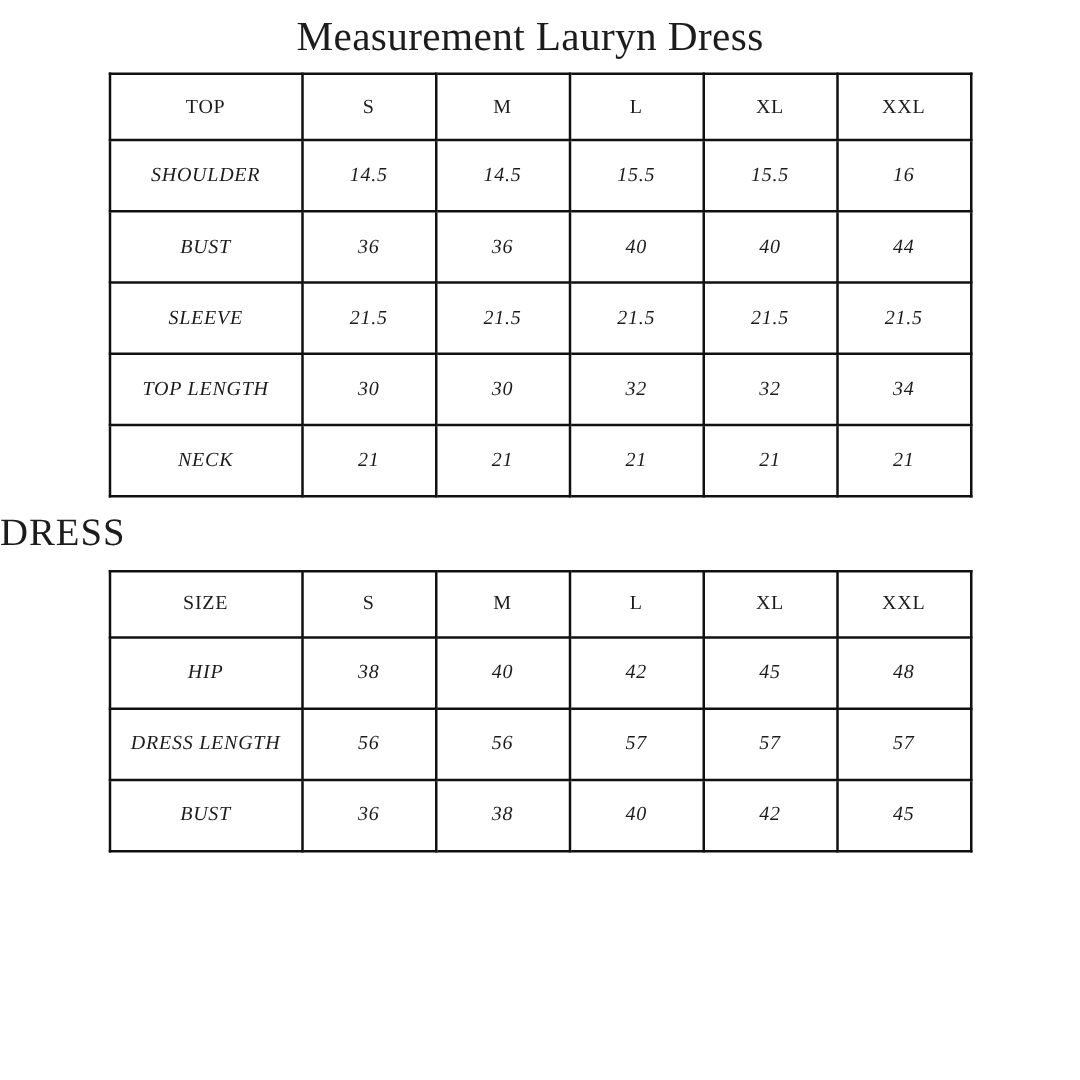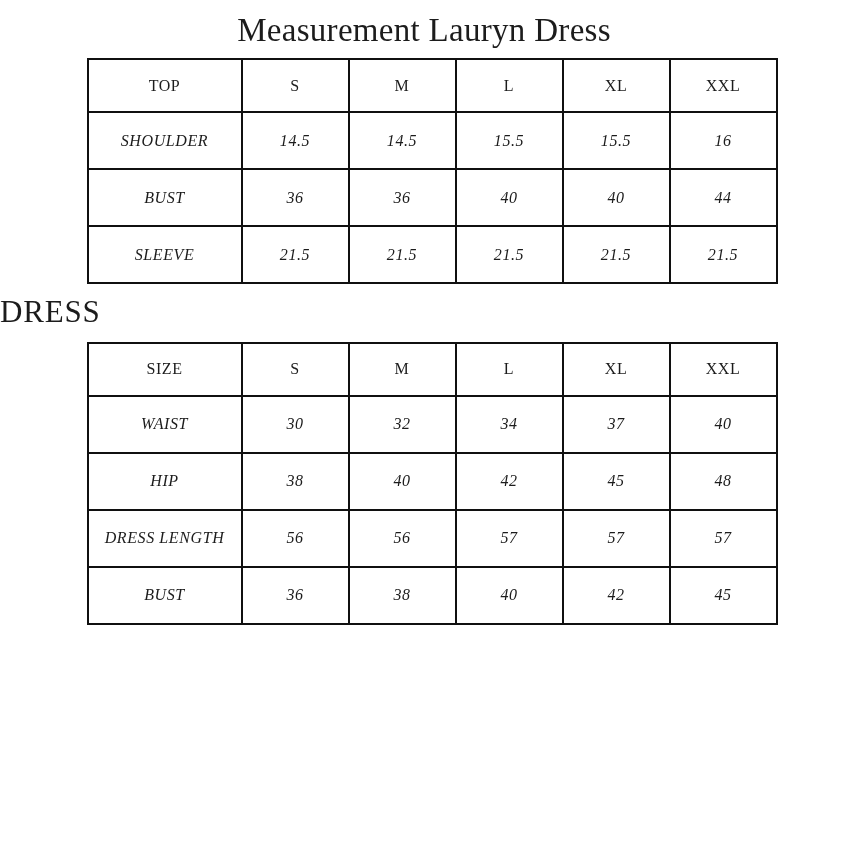--- a/index.html
+++ b/index.html
@@ -101,45 +101,53 @@
           <td>44</td>
         </tr>
         <tr>
           <td>SLEEVE</td>
           <td>21.5</td>
           <td>21.5</td>
           <td>21.5</td>
           <td>21.5</td>
           <td>21.5</td>
         </tr>
+        <tr>
+          <td>TOP LENGTH</td>
+          <td>30</td>
+          <td>30</td>
+          <td>32</td>
+          <td>32</td>
+          <td>34</td>
+        </tr>
+        <tr>
+          <td>NECK</td>
+          <td>21</td>
+          <td>21</td>
+          <td>21</td>
+          <td>21</td>
+          <td>21</td>
+        </tr>
       </tbody>
     </table>
 
   <h2 class="subtitle">DRESS</h2>
 
   <table class="size-table">
       <thead>
         <tr>
           <th class="label-col">SIZE</th>
           <th>S</th>
           <th>M</th>
           <th>L</th>
           <th>XL</th>
           <th>XXL</th>
         </tr>
       </thead>
       <tbody>
-        <tr>
-          <td>WAIST</td>
-          <td>30</td>
-          <td>32</td>
-          <td>34</td>
-          <td>37</td>
-          <td>40</td>
-        </tr>
         <tr>
           <td>HIP</td>
           <td>38</td>
           <td>40</td>
           <td>42</td>
           <td>45</td>
           <td>48</td>
         </tr>
         <tr>
           <td>DRESS LENGTH</td>

